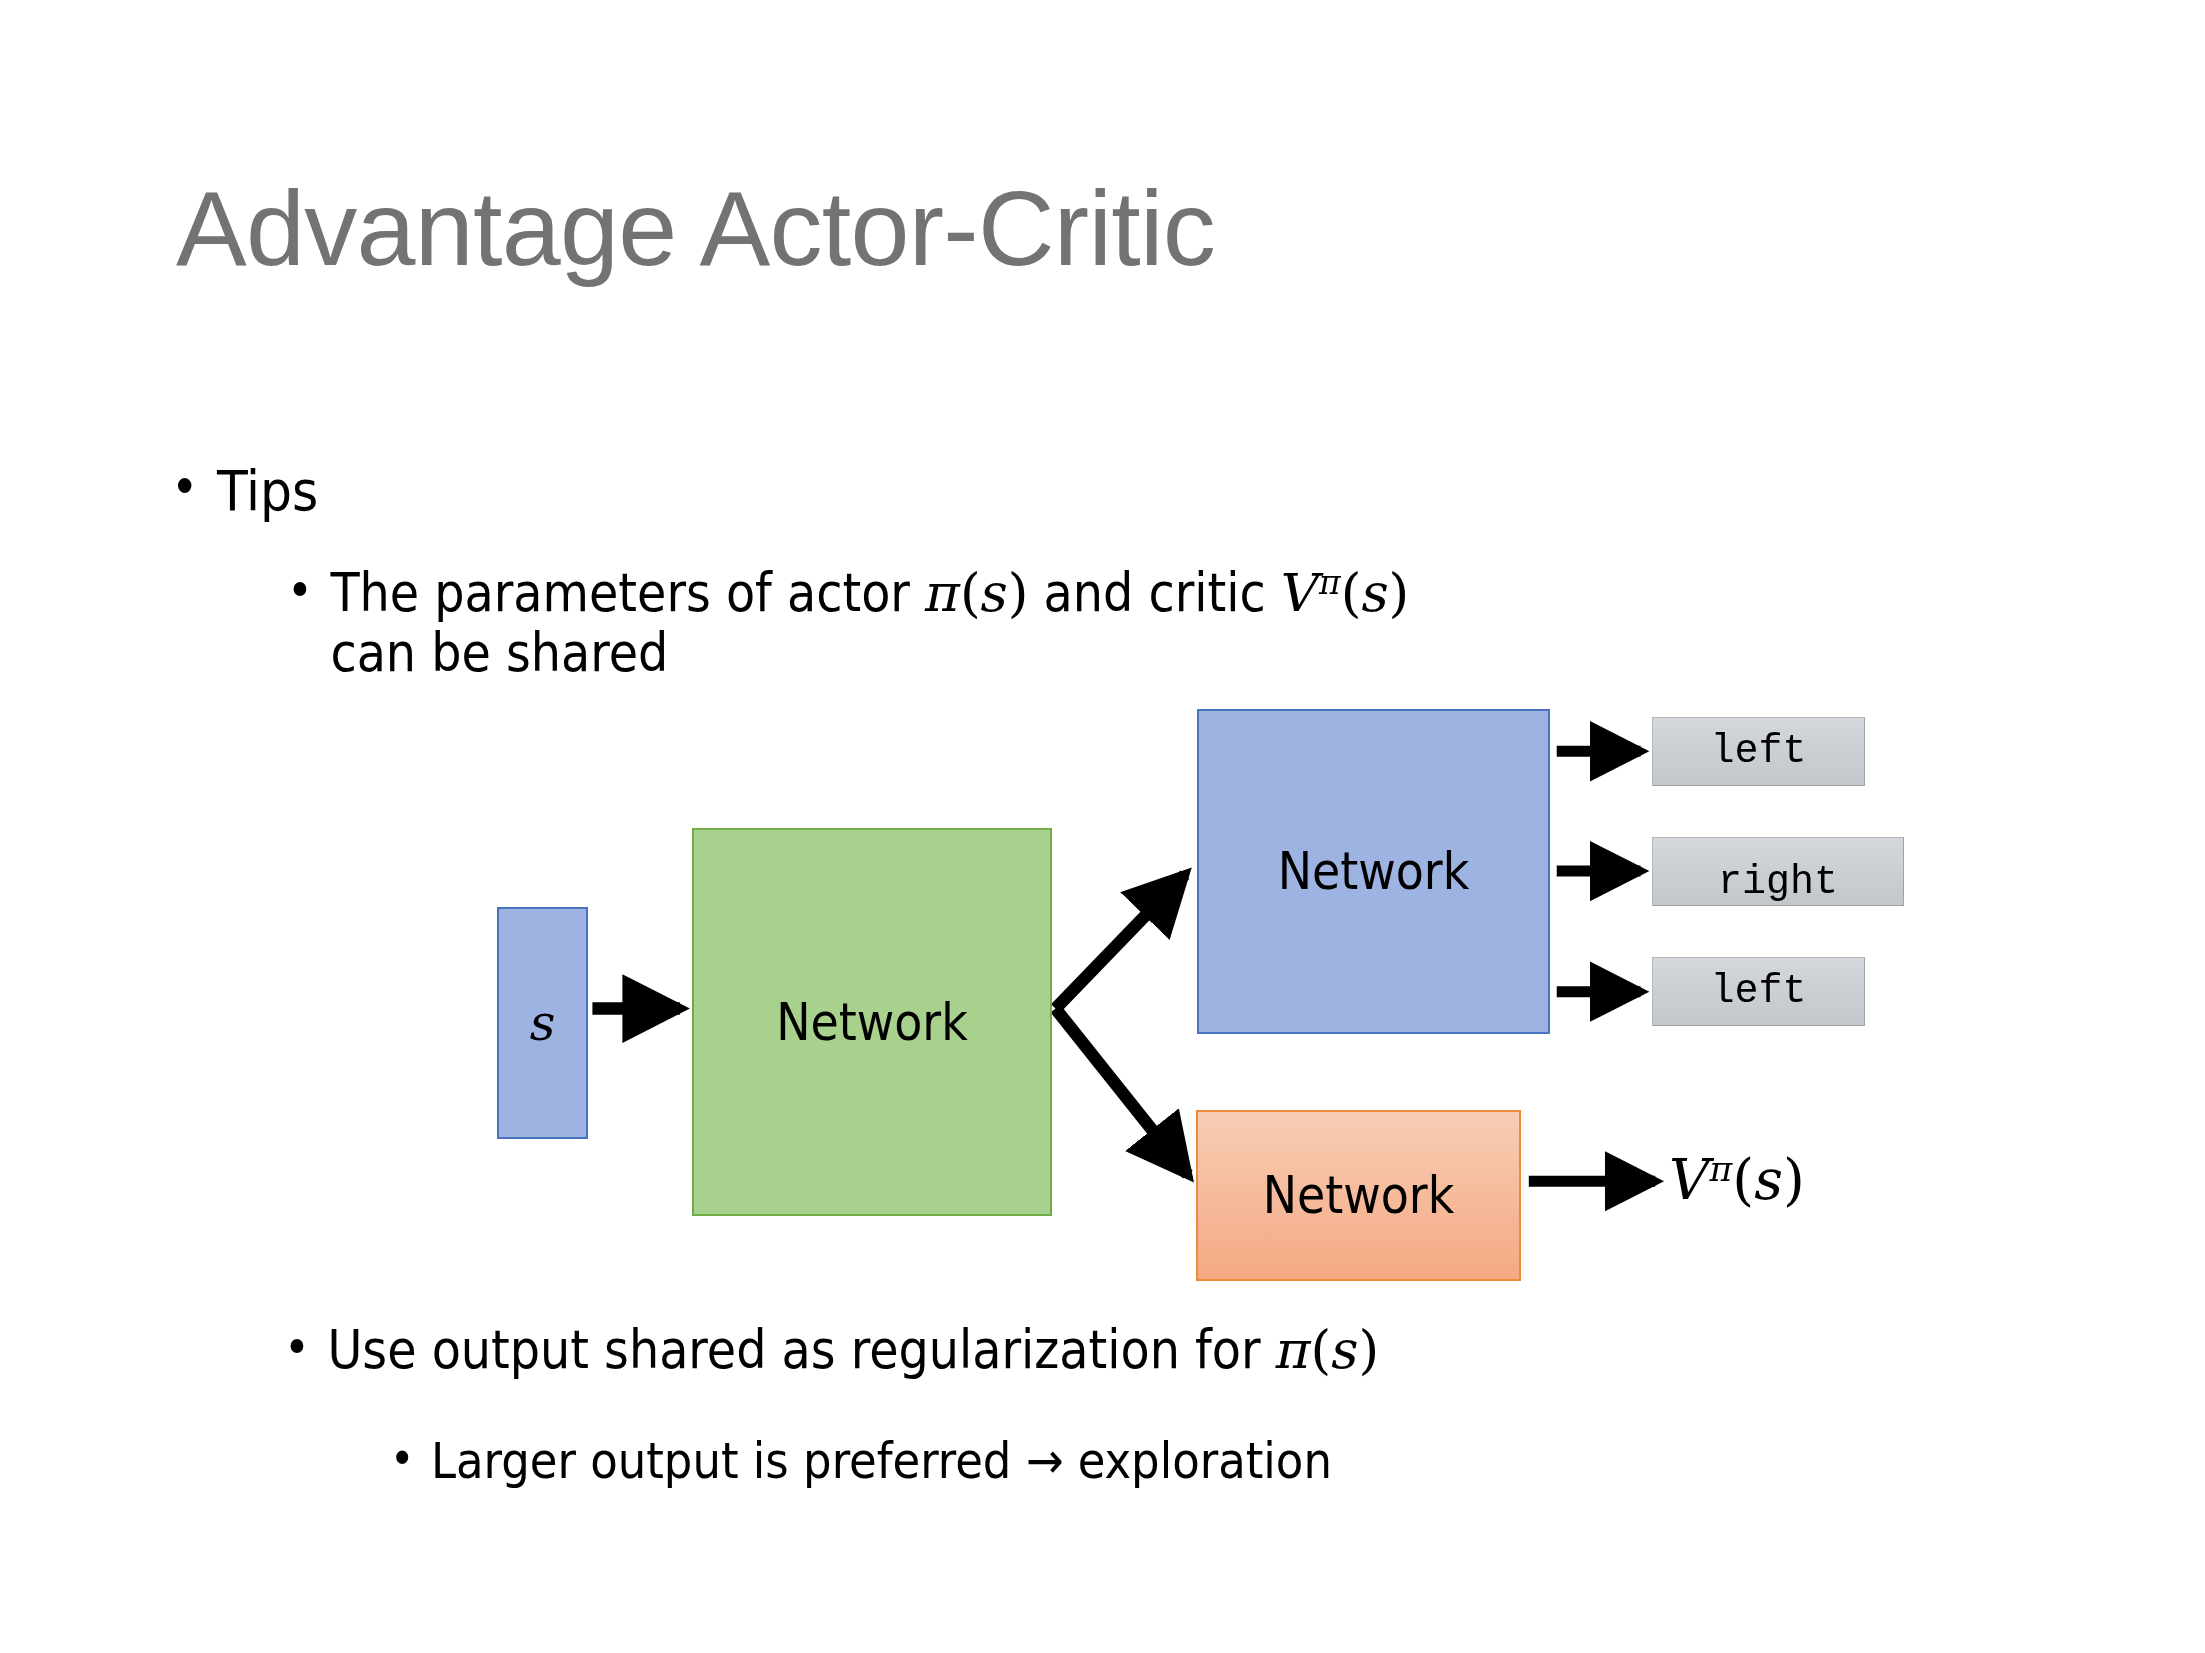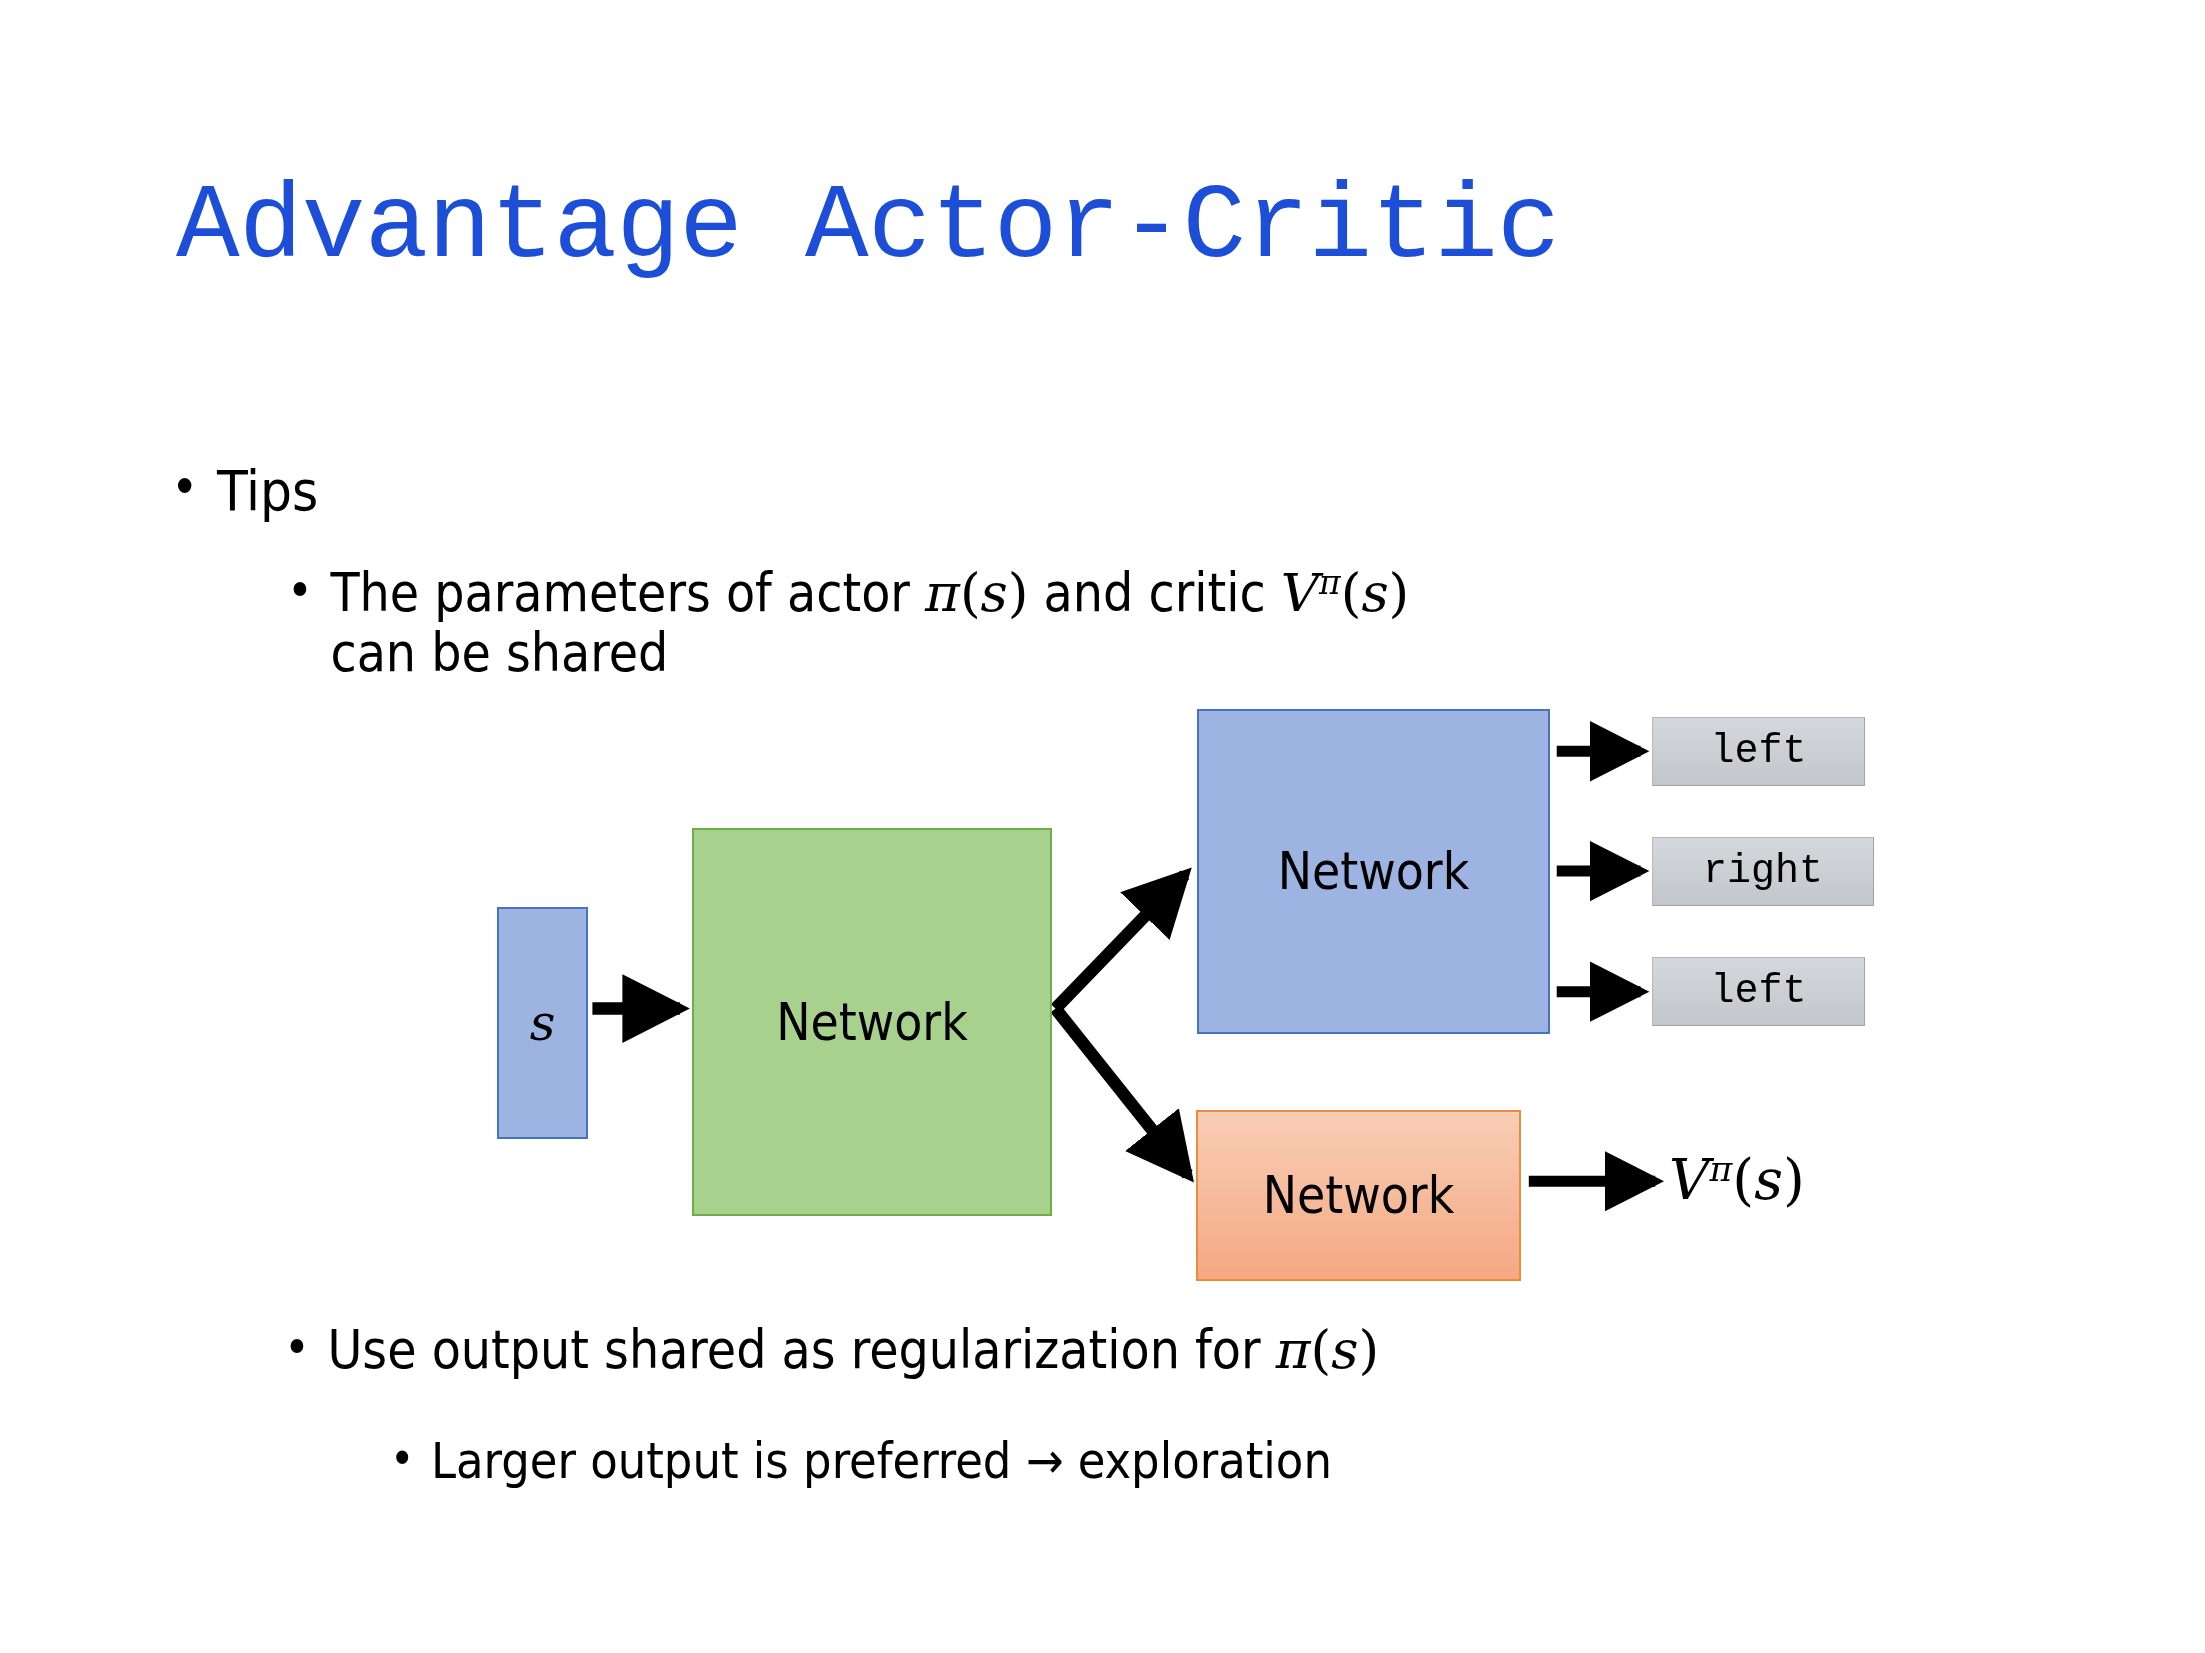--- a/index.html
+++ b/index.html
@@ -16,27 +16,27 @@
     font-family: "Liberation Sans", sans-serif;
     color: #000000;
   }
 
   
   #title {
     position: absolute;
     left: 176px;
     top: 173px;
     width: 1838px;
-    font-family: Liberation Mono, monospace;
+    font-family: Liberation Sans, sans-serif;
     font-stretch: condensed;
     font-size: 106px;
     line-height: 1.05;
     font-weight: 400;
     letter-spacing: -0.7px;
-    color: #1d4ed8;
+    color: #737373;
     white-space: nowrap;
   }
 
   
   .bullet {
     position: absolute;
     display: flex;
     align-items: flex-start;
     font-stretch: condensed;
     font-family: "DejaVu Sans Condensed", "Liberation Sans Narrow", "Liberation Sans", sans-serif;
@@ -177,21 +177,21 @@
     justify-content: center;
     background: linear-gradient(180deg, #D4D7DB 0%, #C3C7CB 100%);
     border: 1.5px solid #B3B7BB;
     border-right-color: #9FA3A7;
     border-bottom-color: #9FA3A7;
     font-family: Liberation Mono, monospace;
     font-size: 40px;
     color: #000000;
   }
   #out-left  { left: 1652px; top: 717px;  width: 213px; height: 69px; }
-  #out-right { left: 1652px; top: 837px; width: 222px; height: 69px; }
+  #out-right { left: 1652px; top: 837px; width: 252px; height: 69px; align-items: flex-end; }
   #out-fire  { left: 1652px; top: 957px; width: 213px; height: 69px; }
 
   #vpi-out {
     position: absolute;
     left: 1669px;
     top: 1147px;
     font-size: 56px;
     white-space: nowrap;
   }
 </style>

